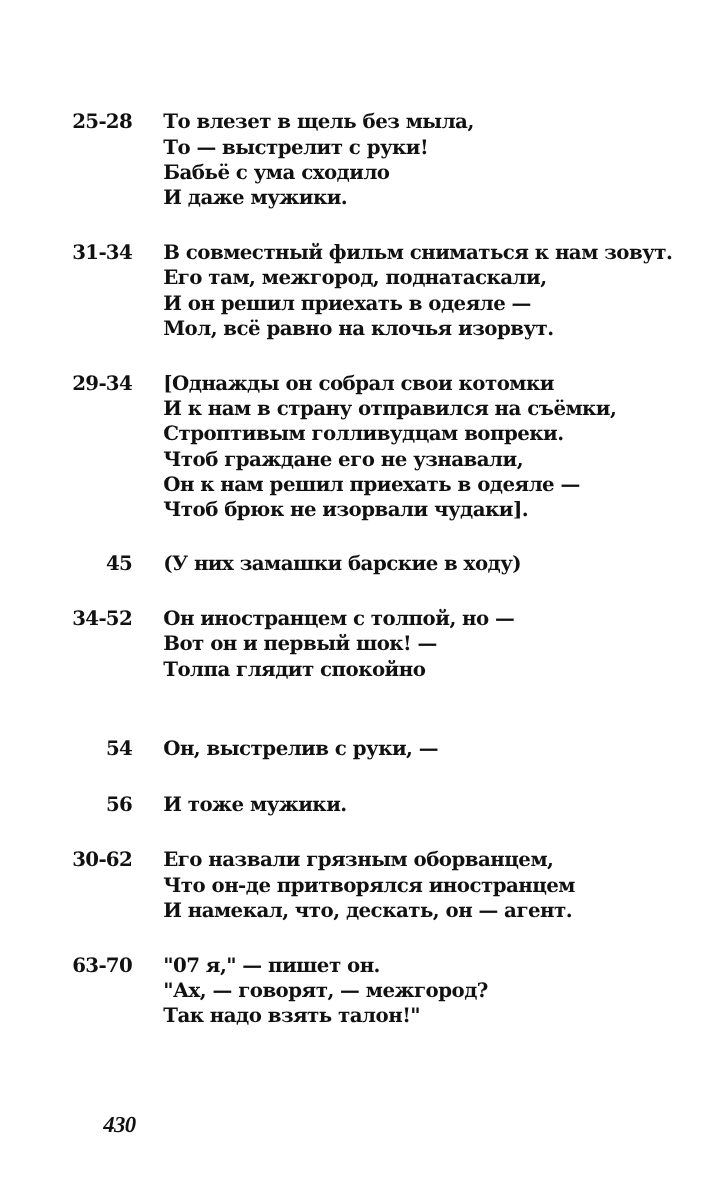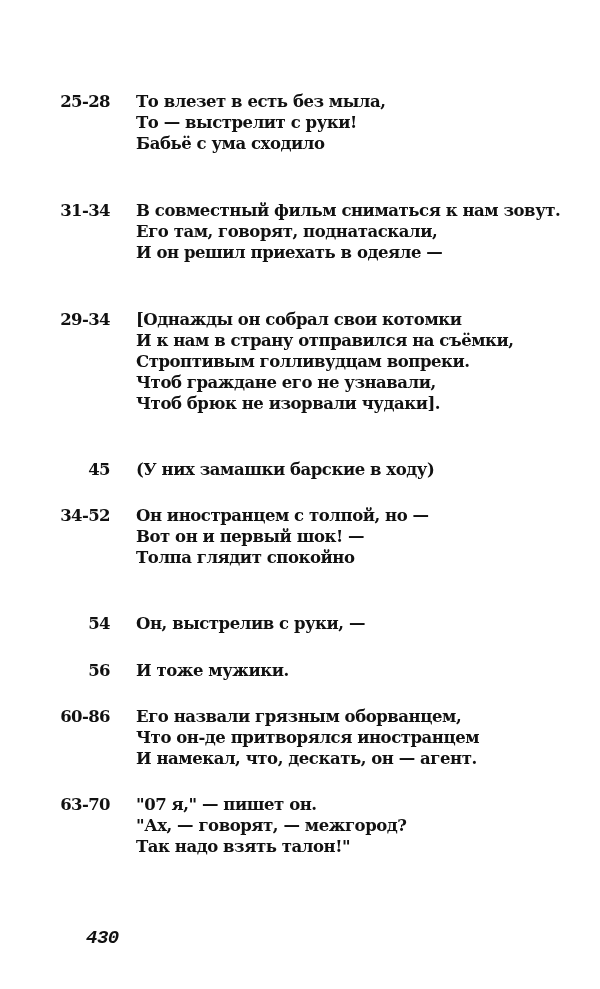--- a/index.html
+++ b/index.html
@@ -44,57 +44,60 @@
       font-size: 16.5px;
       font-weight: bold;
       line-height: 21px;
       white-space: nowrap;
       letter-spacing: -0.45px;
     }
     .page-number {
       position: absolute;
       left: 86px;
       top: 927px;
-      font-family: Liberation Mono, monospace;
+      font-family: Liberation Serif, serif;
       font-style: italic;
       font-weight: bold;
       font-size: 19px;
       letter-spacing: -0.5px;
     }
   </style>
 </head>
 <body>
 
 <div class="page">
 
   <div class="stanza" style="top:91px;">
     <div class="num">25-28</div>
     <div class="lines">
-      <span class="line">То влезет в есть без мыла,</span>
+      <span class="line">То влезет в щель без мыла,</span>
       <span class="line">То — выстрелит с руки!</span>
       <span class="line">Бабьё с ума сходило</span>
+      <span class="line">И даже мужики.</span>
     </div>
   </div>
 
   <div class="stanza" style="top:200px;">
     <div class="num">31-34</div>
     <div class="lines">
       <span class="line">В совместный фильм сниматься к нам зовут.</span>
-      <span class="line">Его там, говорят, поднатаскали,</span>
+      <span class="line">Его там, межгород, поднатаскали,</span>
       <span class="line">И он решил приехать в одеяле —</span>
+      <span class="line">Мол, всё равно на клочья изорвут.</span>
     </div>
   </div>
 
   <div class="stanza" style="top:309px;">
     <div class="num">29-34</div>
     <div class="lines">
       <span class="line">[Однажды он собрал свои котомки</span>
       <span class="line">И к нам в страну отправился на съёмки,</span>
       <span class="line">Строптивым голливудцам вопреки.</span>
       <span class="line">Чтоб граждане его не узнавали,</span>
+      <span class="line">Он к нам решил приехать в одеяле —</span>
       <span class="line">Чтоб брюк не изорвали чудаки].</span>
     </div>
   </div>
 
   <div class="stanza" style="top:459px;">
     <div class="num">45</div>
     <div class="lines">
       <span class="line">(У них замашки барские в ходу)</span>
     </div>
   </div>
@@ -116,21 +119,21 @@
   </div>
 
   <div class="stanza" style="top:660px;">
     <div class="num">56</div>
     <div class="lines">
       <span class="line">И тоже мужики.</span>
     </div>
   </div>
 
   <div class="stanza" style="top:706px;">
-    <div class="num">60-86</div>
+    <div class="num">30-62</div>
     <div class="lines">
       <span class="line">Его назвали грязным оборванцем,</span>
       <span class="line">Что он-де притворялся иностранцем</span>
       <span class="line">И намекал, что, дескать, он — агент.</span>
     </div>
   </div>
 
   <div class="stanza" style="top:794px;">
     <div class="num">63-70</div>
     <div class="lines">

